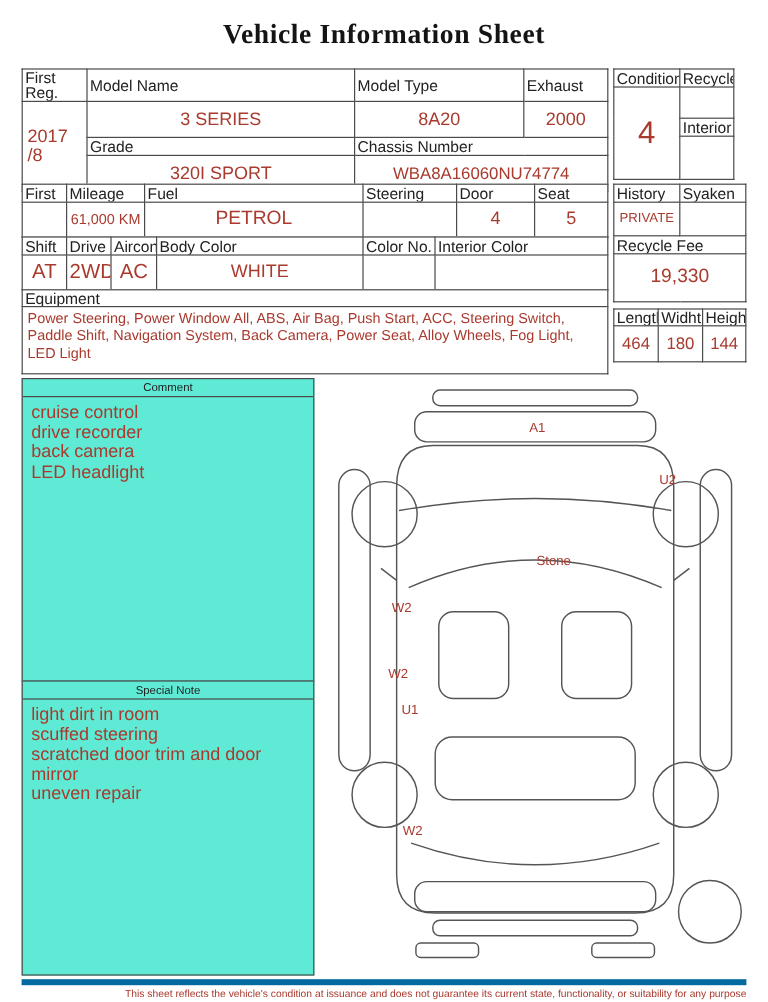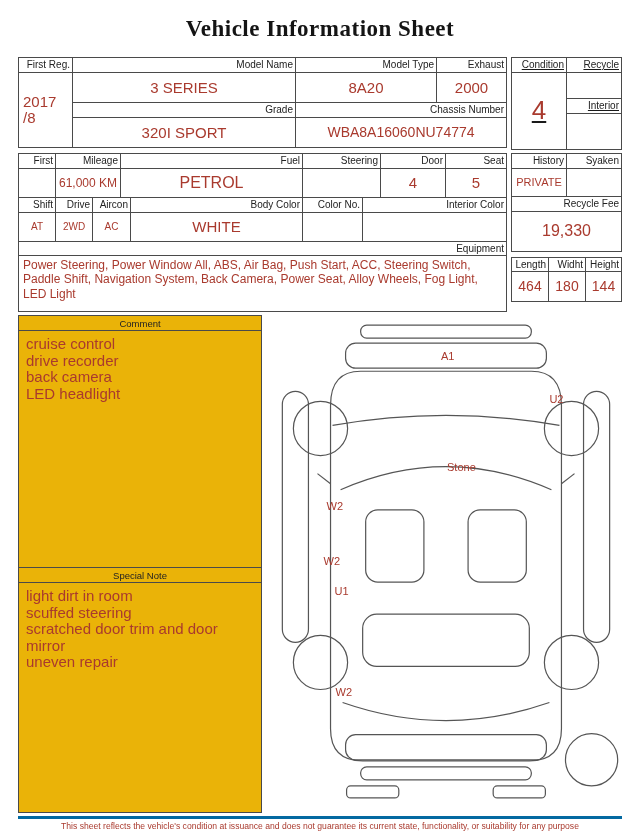--- a/index.html
+++ b/index.html
@@ -13,59 +13,59 @@
 
   .title {
     position:absolute; top:16px; left:0; width:100%;
     text-align:center; font-family:"Liberation Serif", serif;
     font-size:23px; font-weight:600; color:#141414; letter-spacing:0.5px;
   }
 
   table.tbl { border-collapse:collapse; table-layout:fixed; width:100%; background:#fff; }
   .tbl th, .tbl td { border:1px solid var(--border,#444); overflow:hidden; padding:0 2px; }
   .tbl th {
-    font-weight:normal; font-size:10px; color:#222;
-    text-align:right; vertical-align:middle; line-height:1;
+    font-weight:normal; font-size:13px; color:#222;
+    text-align:left; vertical-align:middle; line-height:1;
   }
   .tbl td.val {
     color:var(--red,#a93a2e); text-align:center; vertical-align:middle;
-    font-size:10px; line-height:1.05;
+    font-size:17px; line-height:1.05;
   }
   .v15 { font-size:15px !important; }
   .v14 { font-size:14px !important; }
   .v16 { font-size:16px !important; }
   .v12 { font-size:12px !important; }
   .v11 { font-size:11px !important; }
   .cond { font-size:26px !important; }
   .pre { white-space:pre-line;margin-left:32px; }
   .leftal { text-align:left !important; padding-left:4px !important; }
 
   .abs { position:absolute; }
   .stackwrap .tbl + .tbl { margin-top:-1px; }
 
   .equip-text {
     border:1px solid var(--border,#444); border-top:none;
     height:56px; padding:2px 4px;
     color:var(--red,#a93a2e); font-size:12px; line-height:1.2; text-align:left;
   }
 
-  .box { border:1px solid var(--border,#444); background:#eab308; }
+  .box { border:1px solid var(--border,#444); background:#5eead4; }
   .box-head {
     height:15px; border-bottom:1px solid var(--border,#444);
     font-size:9.5px; text-align:center; line-height:15px; color:#222;
   }
   .box-body { padding:5px 7px; }
   .note-line { color:var(--red,#a93a2e); font-size:15px; line-height:1.1; }
 
   .gap { height:5px; }
 
   .footer {
     position:absolute; left:18px; top:816px; width:604px;
-    border-top:3px solid #0369a1; padding-top:3px;
-    color:var(--red,#a93a2e); font-size:8.6px; text-align:center; line-height:1.1;
+    border-top:5px solid #0369a1; padding-top:3px;
+    color:var(--red,#a93a2e); font-size:8.6px; text-align:right; line-height:1.1;
   }
 
   .diagram { position:absolute; left:262px; top:313px; width:372px; height:502px;text-align:right; }
   .diagram svg { display:block; }
   .mark { fill:var(--red,#a93a2e); font-size:11px; font-family:"Liberation Sans",sans-serif; }
 </style>
 </head>
 <body>
 
 <div class="page">
@@ -97,21 +97,21 @@
       <th>Grade</th>
       <th colspan="2">Chassis Number</th>
     </tr>
     <tr style="height:30px">
       <td class="val v15">320I SPORT</td>
       <td colspan="2" class="val v14">WBA8A16060NU74774</td>
     </tr>
   </tbody>
     </table>
 
-  <table class="tbl abs" style="left:511px; top:57px; width:111px;text-decoration:underline;">
+  <table class="tbl abs" style="left:511px; top:57px; width:101px;">
     <colgroup>
         <col style="width:55px">
         <col>
       </colgroup>
     <tbody>
         <tr style="height:15px">
       <th>Condition</th>
       <th>Recycle</th>
     </tr>
     <tr style="height:26px">

